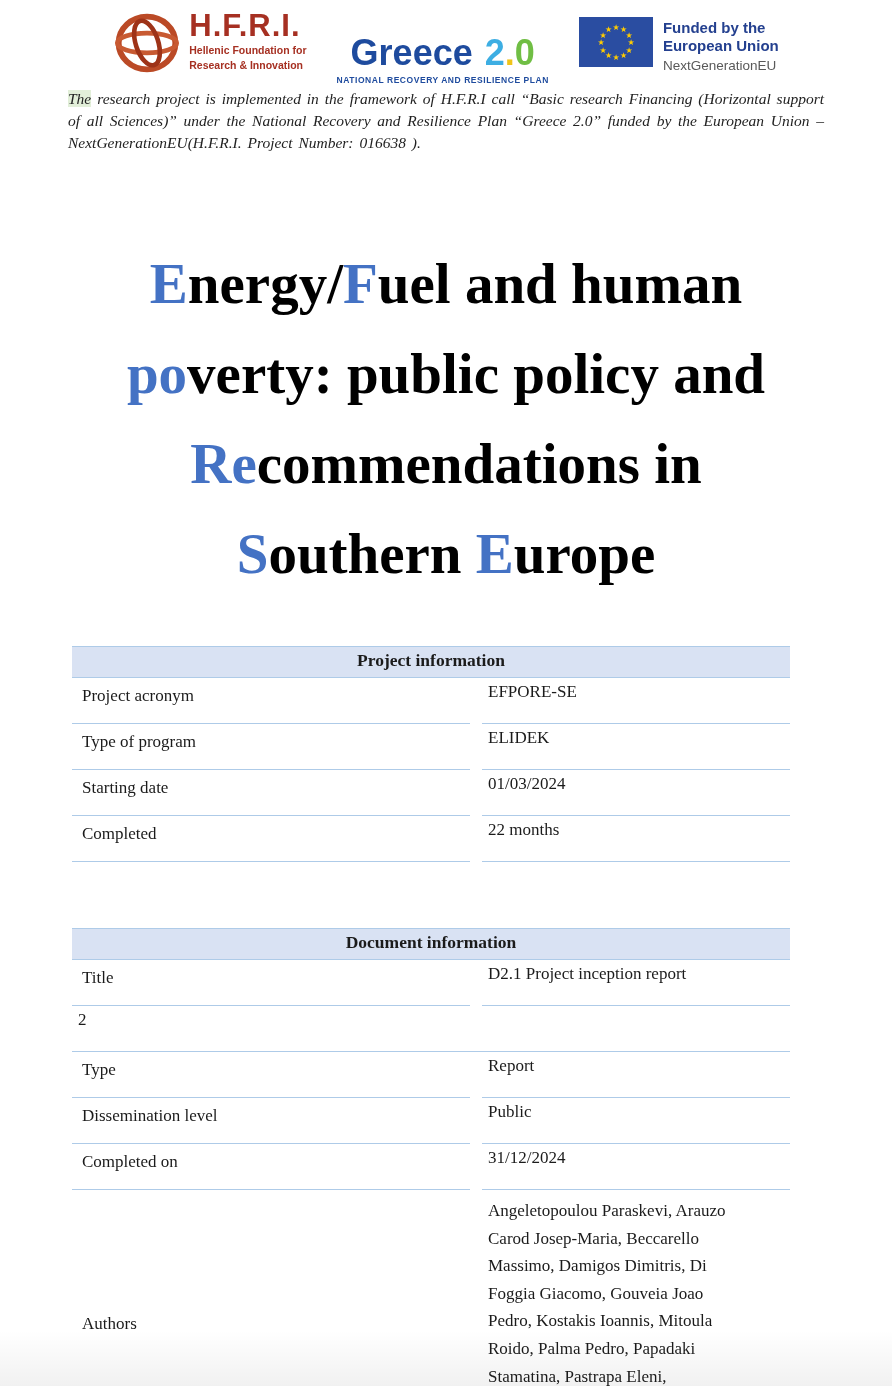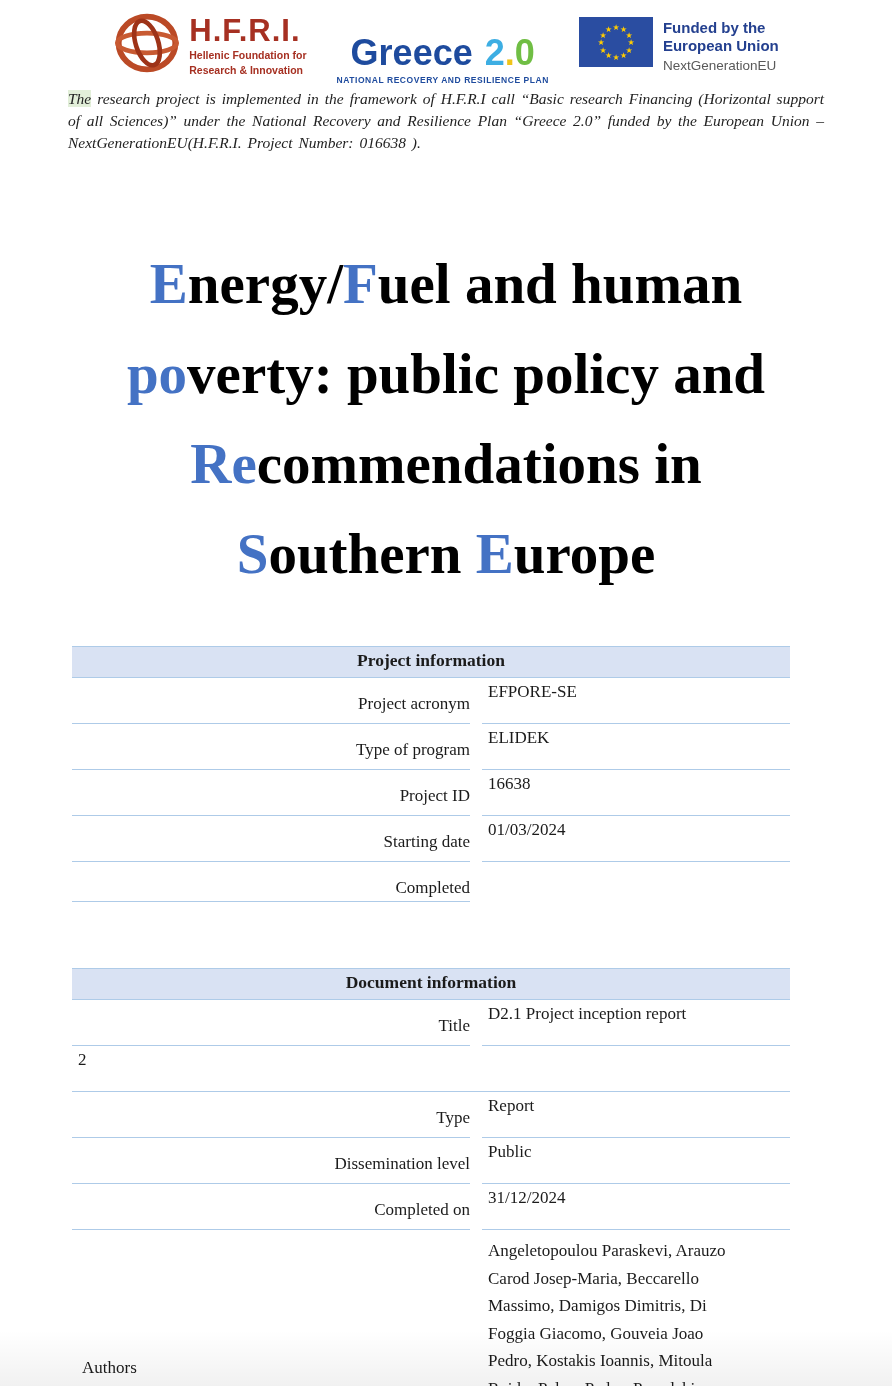--- a/index.html
+++ b/index.html
@@ -22,21 +22,21 @@
   html,body{background:#fff;}
   body{
     width:892px;height:1386px;position:relative;overflow:hidden;
     font-family:"Liberation Serif","DejaVu Serif",serif;color:var(--ink);
   }
   
   .logo-strip{
     display:flex;justify-content:center;align-items:center;
     gap:30px;margin-top:10px;height:70px;
   }
-  .hfri{display:flex;align-items:center;gap:8px;}
+  .hfri{display:flex;gap:8px;}
   .hfri-text{display:flex;flex-direction:column;line-height:1;}
   .hfri-acronym{
     font-family:"Liberation Sans",sans-serif;font-weight:bold;
     font-size:31px;color:var(--hfri-red);letter-spacing:1px;
   }
   .hfri-sub{
     font-family:"Liberation Sans",sans-serif;font-weight:bold;
     font-size:10.5px;color:var(--hfri-red);line-height:12px;margin-top:3px;
   }
   .greece{display:flex;flex-direction:column;align-items:center;line-height:1;}
@@ -75,21 +75,21 @@
   .tbl-document{margin-top:66px;}
   .tbl-header{
     background:var(--table-header-bg);
     border-top:1px solid var(--table-line);
     border-bottom:1px solid var(--table-line);
     text-align:center;font-weight:bold;font-size:17.5px;
     height:32px;line-height:26px;
   }
   .tbl-row{display:flex;column-gap:12px;}
   .cell{border-bottom:1px solid var(--table-line);font-size:17px;}
-  .cell-label{width:398px;padding:16px 0 3px 10px;text-align:right;}
+  .cell-label{width:398px;padding:8px 0 3px 10px;}
   .cell-value{flex:1;padding:4px 0 21px 6px;}
   .row-authors .cell-label{display:flex;align-items:center;}
   .row-authors .cell-value{padding-top:7px;padding-bottom:7px;}
   .authors-text{max-width:242px;line-height:27.6px;}
   
   .page-number{margin-top:22px;text-align:center;font-size:16px;}
   .bottom-shadow{
     position:absolute;left:0;bottom:0;width:100%;height:56px;
     background:linear-gradient(to bottom,rgba(0,0,0,0) 0%,rgba(0,0,0,0.055) 100%);
     pointer-events:none;
@@ -166,29 +166,26 @@
   <div class="tbl-header">Project information</div>
   <div class="tbl-row">
     <div class="cell cell-label">Project acronym</div>
     <div class="cell cell-value">EFPORE-SE</div>
   </div>
   <div class="tbl-row">
     <div class="cell cell-label">Type of program</div>
     <div class="cell cell-value">ELIDEK</div>
   </div>
   <div class="tbl-row">
-    <div class="cell cell-label">Project ID</div>
-    <div class="cell cell-value">16638</div>
-  </div>
-  <div class="tbl-row">
     <div class="cell cell-label">Starting date</div>
     <div class="cell cell-value">01/03/2024</div>
   </div>
   <div class="tbl-row">
     <div class="cell cell-label">Completed</div>
+    <div class="cell cell-value">22 months</div>
   </div>
 </div>
 
 <div class="info-table tbl-document">
   <div class="tbl-header">Document information</div>
   <div class="tbl-row">
     <div class="cell cell-label">Title</div>
     <div class="cell cell-value">D2.1 Project inception report</div>
   </div>
   <div class="tbl-row">

